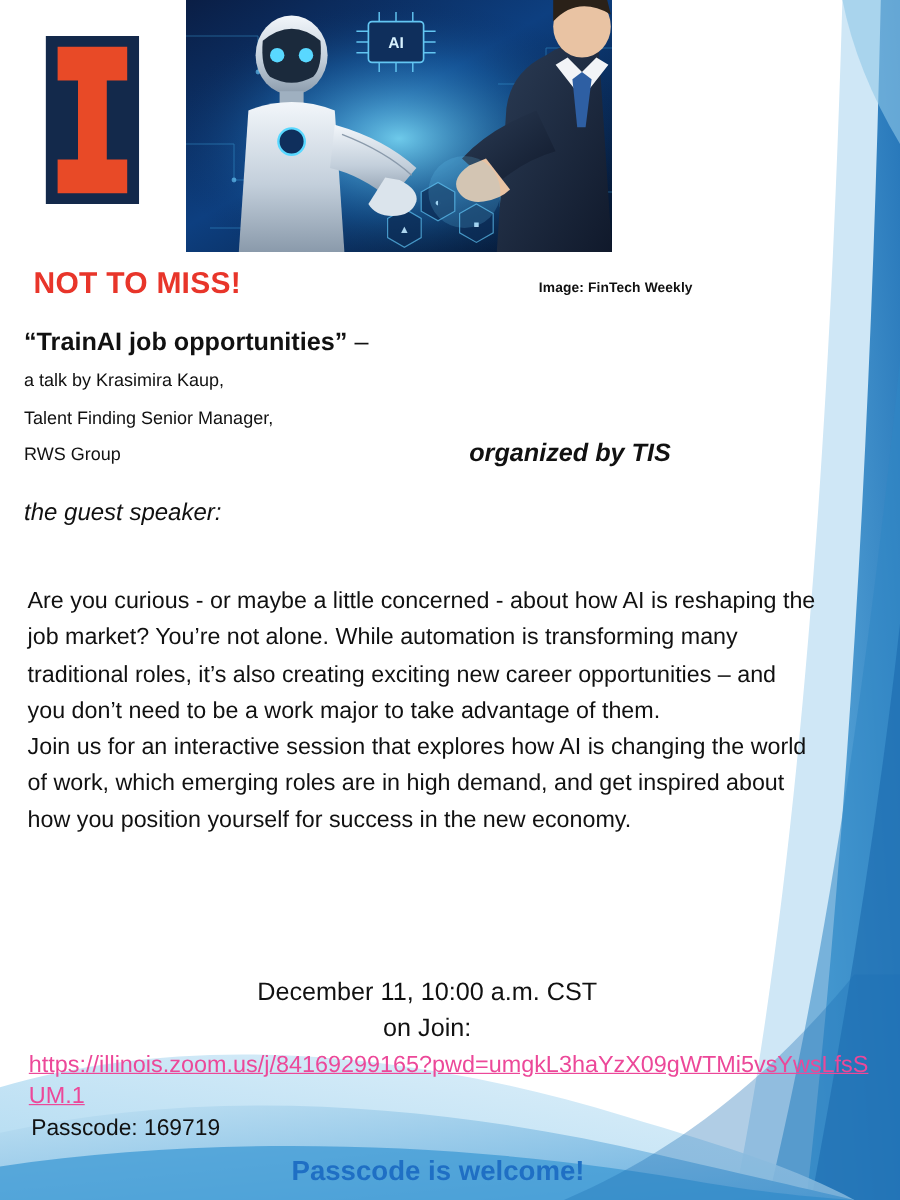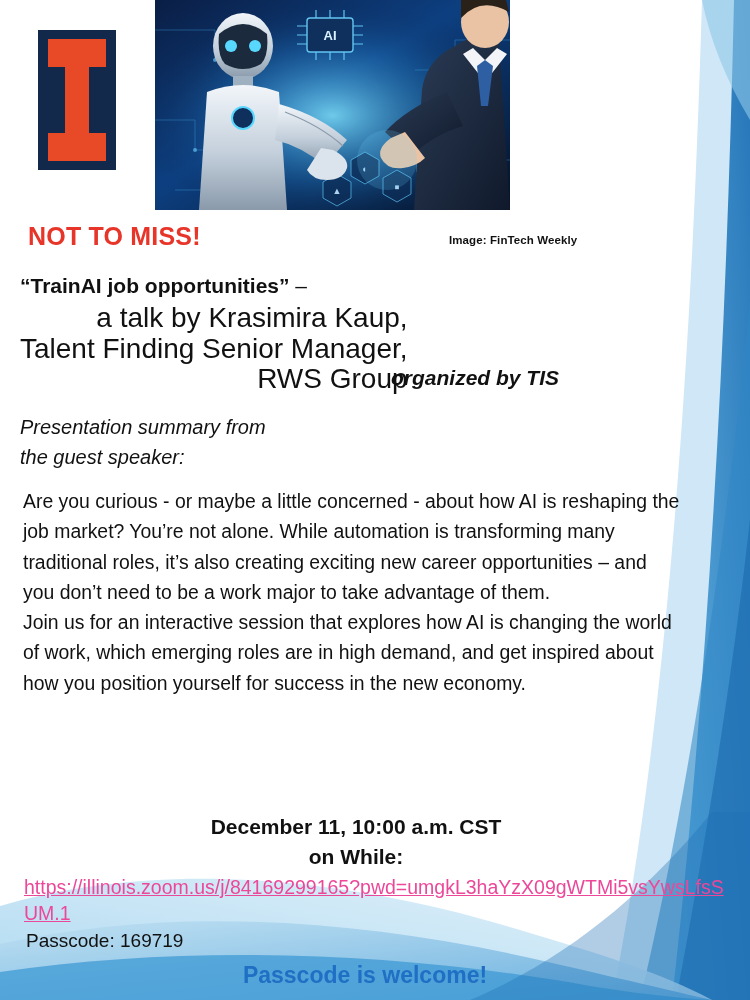--- a/index.html
+++ b/index.html
@@ -74,24 +74,23 @@
     font-size: 21px;
     color: #111111;
     line-height: 30px;
   }
   .talk-title b { font-weight: bold; }
 
   .talk-lines {
     position: absolute;
     left: 20px;
     top: 303px;
-    font-size: 28px;
+    font-size: 15px;
     color: #111111;
     line-height: 30.5px;
-    text-align: right;
   }
 
   .organized {
     position: absolute;
     left: 391px;
     top: 366px;
     font-size: 21px;
     font-weight: bold;
     font-style: italic;
     color: #111111;
@@ -119,21 +118,21 @@
   .body-text p { margin: 0; }
   .body-text .para2 { margin-top: 0px; }
 
   .when-block {
     position: absolute;
     left: 0px;
     top: 812px;
     width: 712px;
     text-align: center;
     font-size: 21px;
-    font-weight: bold;
+    font-weight: normal;
     color: #111111;
     line-height: 30px;
   }
 
   .zoom-link {
     position: absolute;
     left: 24px;
     top: 874px;
     width: 700px;
     font-size: 19.5px;
@@ -314,32 +313,31 @@
 
 <div class="talk-lines">
   <div>a talk by Krasimira Kaup,</div>
   <div>Talent Finding Senior Manager,</div>
   <div>RWS Group</div>
 </div>
 
 <div class="organized">organized by TIS</div>
 
 <div class="summary-label">
-  <div>Presentation summary from</div>
   <div>the guest speaker:</div>
 </div>
 
 <div class="body-text">
   <p class="para1">Are you curious - or maybe a little concerned - about how AI is reshaping the job market? You’re not alone. While automation is transforming many traditional roles, it’s also creating exciting new career opportunities – and you don’t need to be a work major to take advantage of them.</p>
   <p class="para2">Join us for an interactive session that explores how AI is changing the world of work, which emerging roles are in high demand, and get inspired about how you position yourself for success in the new economy.</p>
 </div>
 
 <div class="when-block">
   <div>December 11, 10:00 a.m. CST</div>
-  <div>on While:</div>
+  <div>on Join:</div>
 </div>
 
 <div class="zoom-link">
   <span class="url">https://illinois.zoom.us/j/84169299165?pwd=umgkL3haYzX09gWTMi5vsYwsLfsSUM.1</span>
 </div>
 
 <div class="passcode">Passcode: 169719</div>
 
 <div class="welcome">Passcode is welcome!</div>
 

